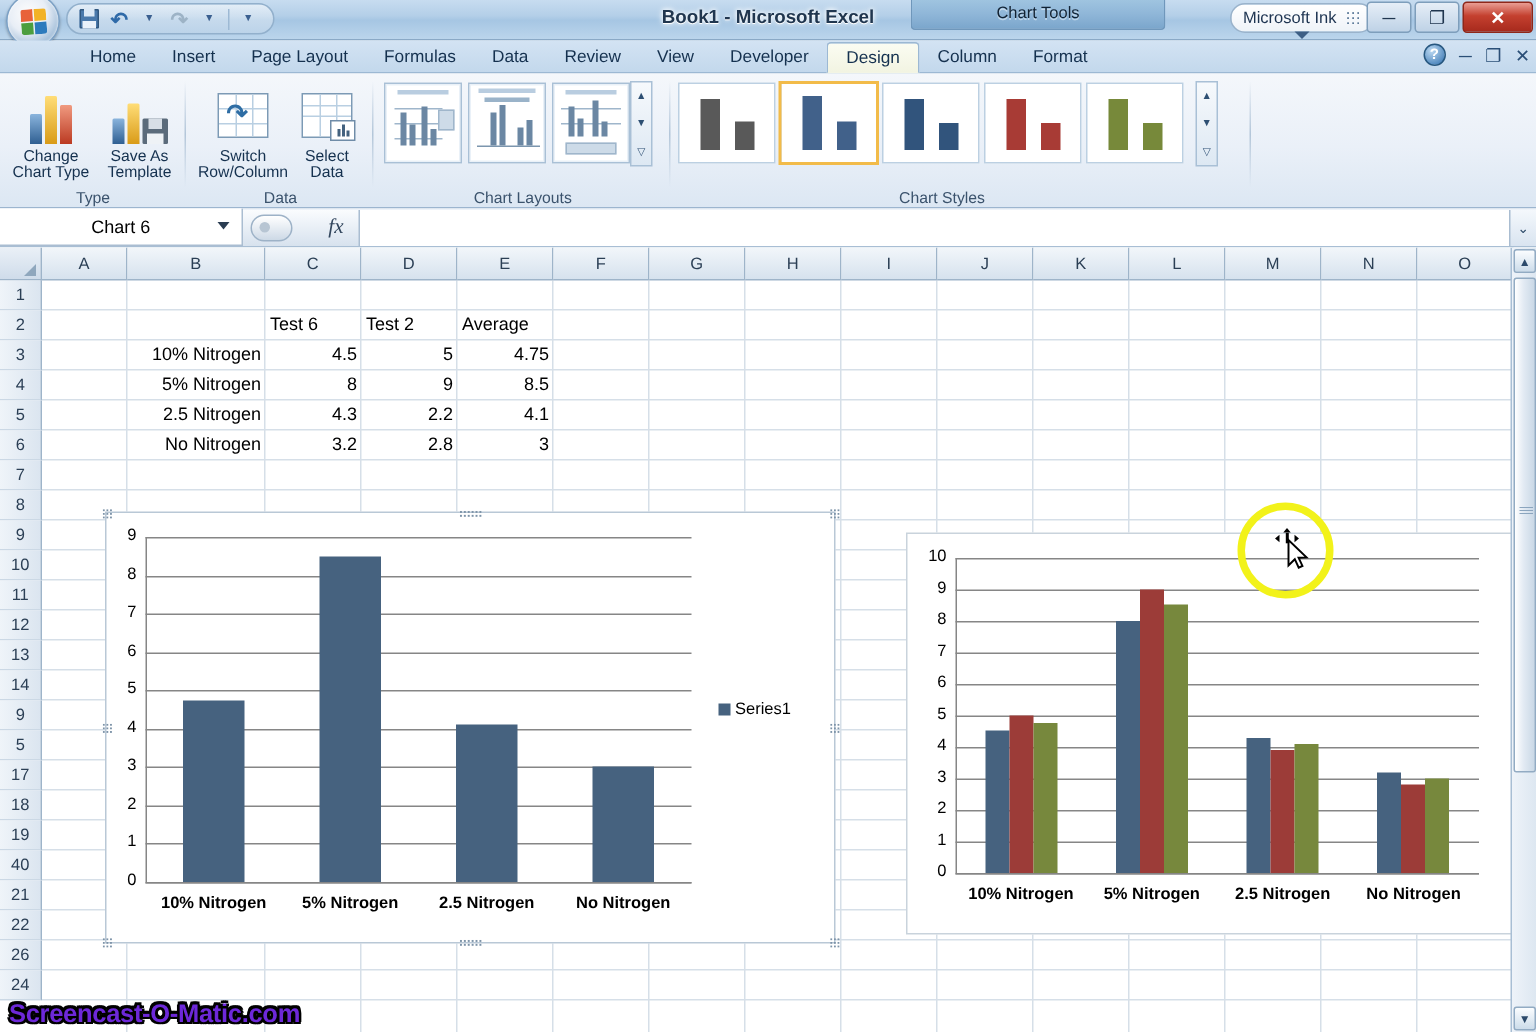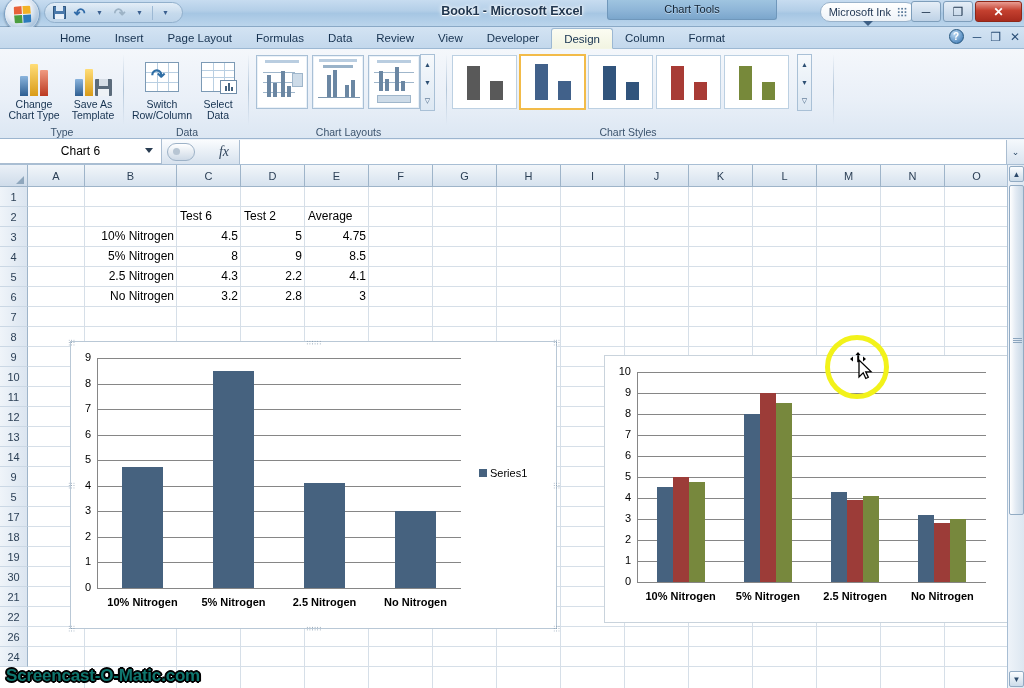--- a/index.html
+++ b/index.html
@@ -222,21 +222,21 @@
   .axis-lbl { position:absolute; font-size:11px; color:#000; text-align:right; }
   .cat-lbl { position:absolute; font-size:11px; color:#000; text-align:center; font-weight:bold; white-space:nowrap;}
   .gl { position:absolute; height:1px; background:#868686; }
   .axisline { position:absolute; background:#868686; }
 
   .legend-box { position:absolute; display:flex; align-items:center; gap:3px; font-size:11px; color:#000; }
   .legend-sw { width:8px; height:8px; background:#4a6c8e; }
 
   
   .watermark { position:absolute; left:6px; bottom:2px; font-size:17px; font-weight:bold;
-     color:#0f766e; letter-spacing:-.2px;
+     color:#6d28d9; letter-spacing:-.2px;
      text-shadow: -1.4px -1.4px 0 #000, 1.4px -1.4px 0 #000, -1.4px 1.4px 0 #000, 1.4px 1.4px 0 #000,
                   0 -1.8px 0 #000, 0 1.8px 0 #000, -1.8px 0 0 #000, 1.8px 0 0 #000; }
 
   
   .cursor-ring { position:absolute; width:64px; height:64px; border-radius:50%;
      border:5px solid #f2f21a; }
   .cursor-arrow { position:absolute; width:22px; height:24px; }
 </style>
 </head>
 <body>
@@ -495,21 +495,21 @@
         <div>10</div>
         <div>11</div>
         <div>12</div>
         <div>13</div>
         <div>14</div>
         <div>9</div>
         <div>5</div>
         <div>17</div>
         <div>18</div>
         <div>19</div>
-        <div>30</div>
+        <div>40</div>
         <div>21</div>
         <div>22</div>
         <div>26</div>
         <div>24</div>
       </div>
     <div class="cells" id="cells">
         <div class="gline-v" style="left: 56px;"></div>
         <div class="gline-v" style="left: 148px;"></div>
         <div class="gline-v" style="left: 212px;"></div>
         <div class="gline-v" style="left: 276px;"></div>

